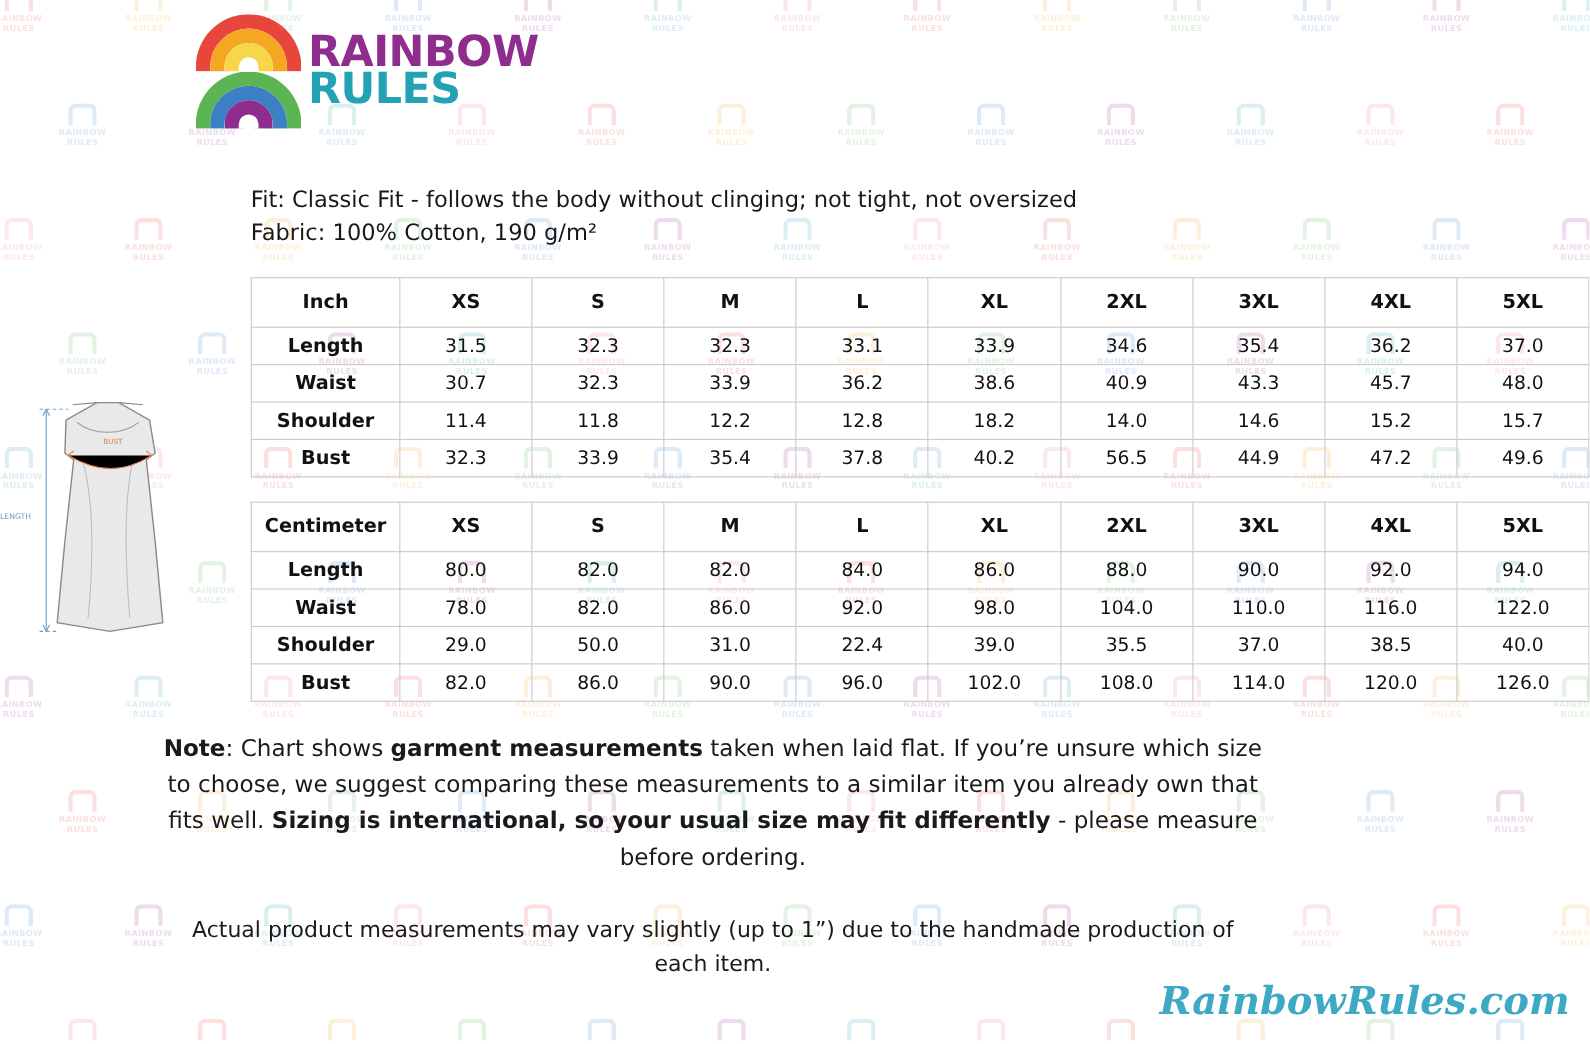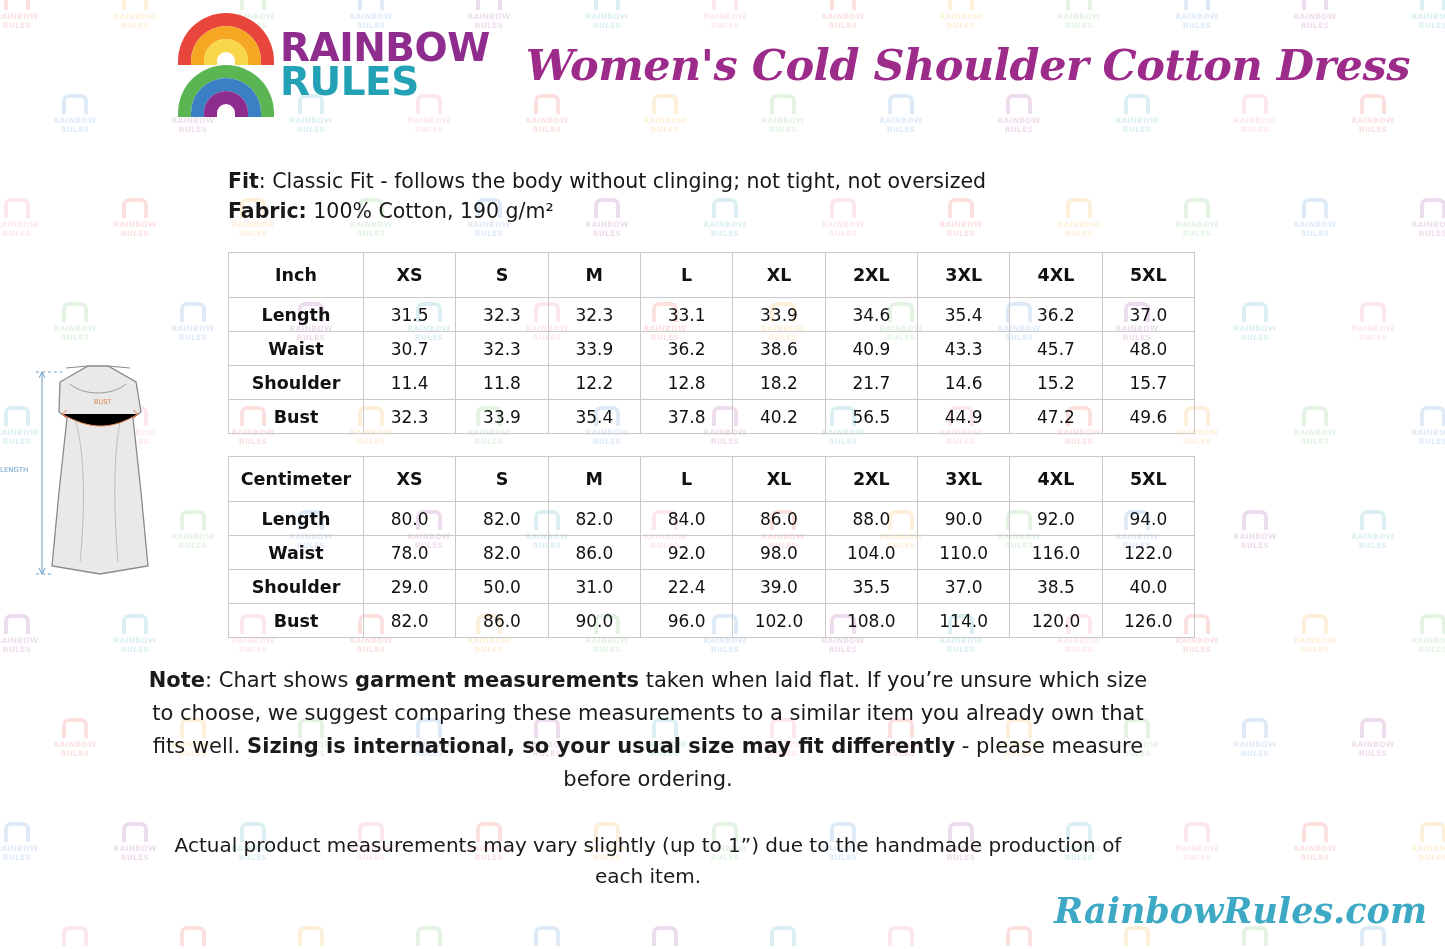--- a/index.html
+++ b/index.html
@@ -106,26 +106,26 @@
     position: relative;
     z-index: 2;
     padding-left: 228px;
     padding-right: 40px;
   }
   .fitline {
     font-size: 20.5px;
     line-height: 30px;
     color: #181818;
   }
-  .fitline b { font-weight: bold; }
+  .fitline b { font-weight: normal; }
   .fitline-1 { margin-top: 36px; }
 
   table {
     border-collapse: collapse;
-    width: 967px;
+    width: 1217px;
     table-layout: fixed;
     background: transparent;
   }
   table td, table th {
     border: 1px solid #c9c9c9;
     height: 33px;
     text-align: center;
     font-size: 17px;
     color: #111;
     font-weight: normal;
@@ -326,21 +326,20 @@
       <div class="arc" style="width:44px;height:26px;border-width:13px;border-color:#f7d64a;border-radius:22px 22px 0 0;top:26px;"></div>
       <div class="arc" style="width:96px;height:52px;border-width:13px;border-color:#5ab552;border-radius:48px 48px 0 0;top:52px;"></div>
       <div class="arc" style="width:70px;height:39px;border-width:13px;border-color:#3b7fc4;border-radius:35px 35px 0 0;top:65px;"></div>
       <div class="arc" style="width:44px;height:26px;border-width:13px;border-color:#8e2d8e;border-radius:22px 22px 0 0;top:78px;"></div>
     </div>
     <div class="logo-text">
       <div class="logo-rainbow">RAINBOW</div>
       <div class="logo-rules">RULES</div>
     </div>
   </div>
-  <div class="title">Women's Cold Shoulder Cotton Dress</div>
 </div>
 
 <div class="dress-wrap">
   <svg width="210" height="250" viewBox="0 0 210 250">
     <g fill="none" stroke="#7a7a7a" stroke-width="1.2">
       <path d="M60 30 L88 14 L108 14 L136 30
                L141 60 L133 66
                L141 140 L148 214
                L100 222 L52 214
                L59 140 L67 66 L59 60 Z" fill="#e9e9e9" stroke="#8a8a8a" stroke-width="1.3"></path>
@@ -419,21 +418,21 @@
           <td>45.7</td>
           <td>48.0</td>
         </tr>
         <tr>
           <th>Shoulder</th>
           <td>11.4</td>
           <td>11.8</td>
           <td>12.2</td>
           <td>12.8</td>
           <td>18.2</td>
-          <td>21.7</td>
+          <td>14.0</td>
           <td>14.6</td>
           <td>15.2</td>
           <td>15.7</td>
         </tr>
         <tr>
           <th>Bust</th>
           <td>32.3</td>
           <td>33.9</td>
           <td>35.4</td>
           <td>37.8</td>

